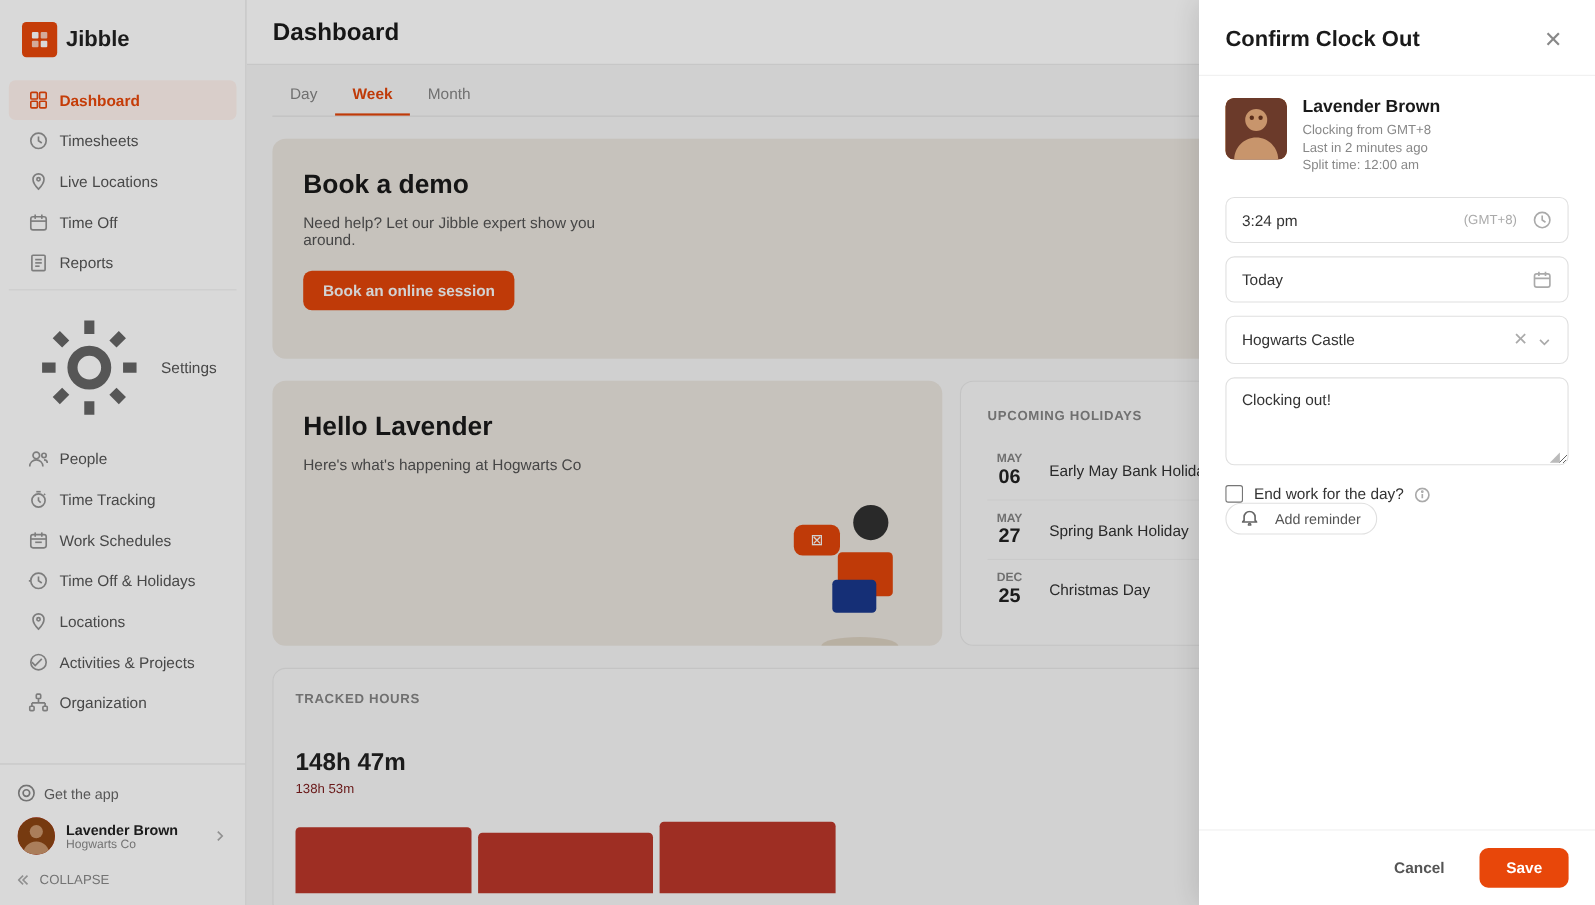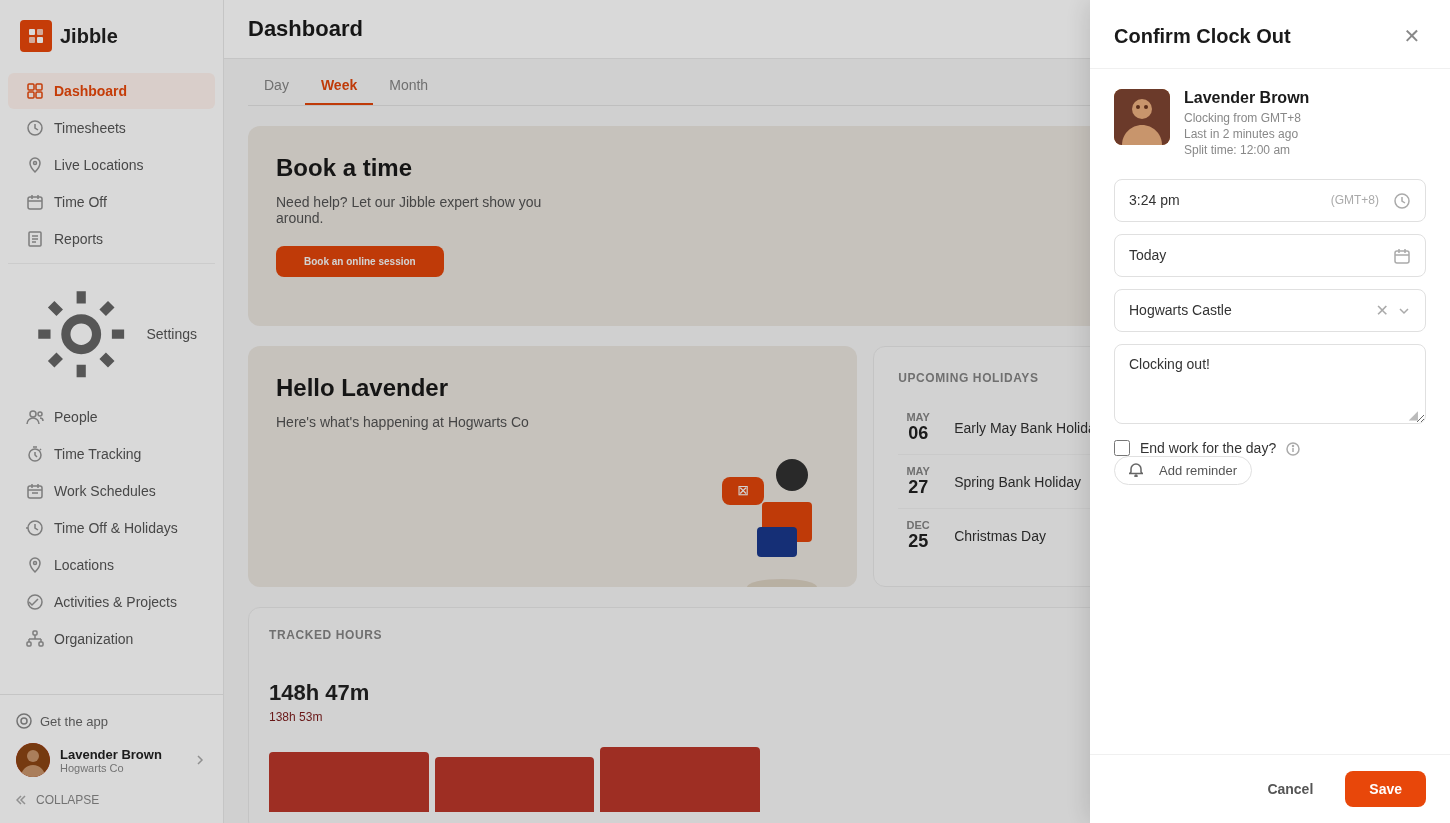--- a/index.html
+++ b/index.html
@@ -221,23 +221,23 @@
       min-height: 200px;
       position: relative;
       overflow: hidden;
     }
     .card-title { font-size: 24px; font-weight: 800; color: #1a1a1a; margin-bottom: 12px; }
     .card-desc { font-size: 14px; color: #555; margin-bottom: 20px; max-width: 280px; }
     .card-btn {
       background: #e8470a;
       color: #fff;
       border: none;
-      padding: 10px 28px;
+      padding: 10px 18px;
       border-radius: 8px;
-      font-size: 10px;
+      font-size: 14px;
       font-weight: 600;
       cursor: pointer;
       text-align: center;
     }
 
     .holidays-card {
       background: #fff;
       border-radius: 12px;
       padding: 24px;
       flex: 1;
@@ -641,21 +641,21 @@
             </svg>
         </div>
         <div class="filter-btn">
           <span>All schedu...</span>
         </div>
       </div>
     </div>
 
     <div class="card-grid">
       <div class="card" style="background:#f0ebe4;">
-        <div class="card-title">Book a time</div>
+        <div class="card-title">Book a demo</div>
         <div class="card-desc">Need help? Let our Jibble expert show you around.</div>
         <button class="card-btn">Book an online session</button>
         
         <div style="position:absolute;right:20px;top:10px;width:140px;height:160px;opacity:0.7;">
           <svg viewBox="0 0 140 160" width="140" height="160">
 
             <ellipse cx="60" cy="145" rx="40" ry="8" fill="#e0d5c5"></ellipse>
             <rect x="30" y="100" width="60" height="40" rx="4" fill="#d4a574"></rect>
             <circle cx="90" cy="55" r="18" fill="#333"></circle>
             <rect x="75" y="70" width="30" height="35" rx="4" fill="#e8470a"></rect>

